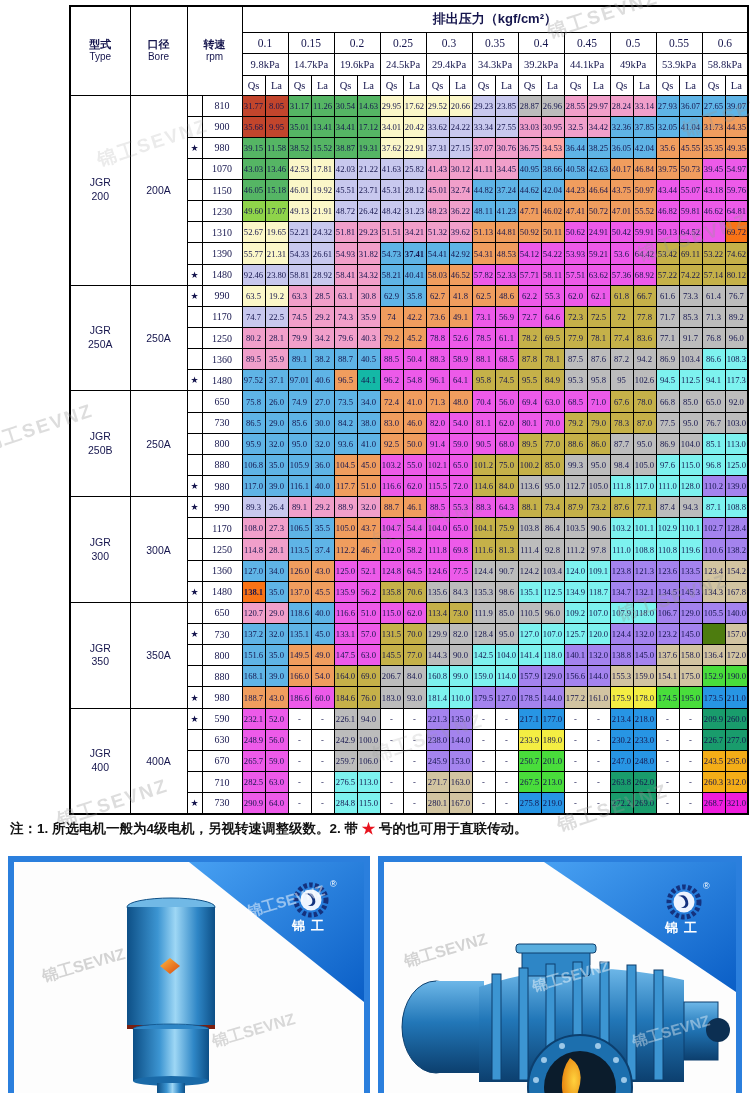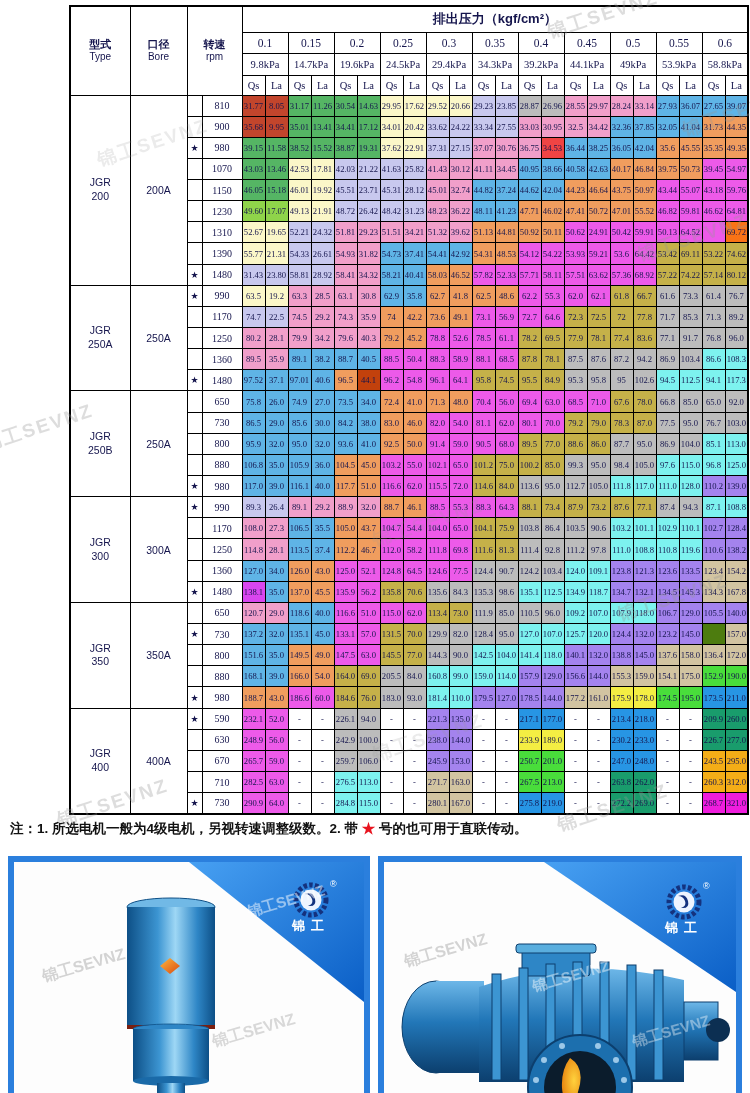--- a/index.html
+++ b/index.html
@@ -198,21 +198,21 @@
           <td class="num" style="background: rgb(85, 181, 100);">15.52</td>
           <td class="num" style="background: rgb(85, 181, 100);">38.87</td>
           <td class="num" style="background: rgb(85, 181, 100);">19.31</td>
           <td class="num" style="background: rgb(251, 247, 200);">37.62</td>
           <td class="num" style="background: rgb(251, 247, 200);">22.91</td>
           <td class="num" style="background: rgb(200, 200, 238);">37.31</td>
           <td class="num" style="background: rgb(200, 200, 238);">27.15</td>
           <td class="num" style="background: rgb(241, 159, 202);">37.07</td>
           <td class="num" style="background: rgb(241, 159, 202);">30.76</td>
           <td class="num" style="background: rgb(241, 159, 202);">36.75</td>
-          <td class="num" style="background: #ef4444;">34.53</td>
+          <td class="num" style="background: #fca5a5;">34.53</td>
           <td class="num" style="background: rgb(95, 180, 230);">36.44</td>
           <td class="num" style="background: rgb(95, 180, 230);">38.25</td>
           <td class="num" style="background: rgb(95, 180, 230);">36.05</td>
           <td class="num" style="background: rgb(95, 180, 230);">42.04</td>
           <td class="num" style="background: rgb(240, 157, 94);">35.6</td>
           <td class="num" style="background: rgb(240, 157, 94);">45.55</td>
           <td class="num" style="background: rgb(240, 157, 94);">35.35</td>
           <td class="num" style="background: rgb(240, 157, 94);">49.35</td>
         </tr>
         <tr>
@@ -322,40 +322,40 @@
         <tr>
           <td class="star"></td>
           <td class="rpm">1390</td>
           <td class="num" style="background: rgb(251, 247, 200);">55.77</td>
           <td class="num" style="background: rgb(251, 247, 200);">21.31</td>
           <td class="num" style="background: rgb(200, 200, 238);">54.33</td>
           <td class="num" style="background: rgb(200, 200, 238);">26.61</td>
           <td class="num" style="background: rgb(241, 159, 202);">54.93</td>
           <td class="num" style="background: rgb(241, 159, 202);">31.82</td>
           <td class="num" style="background: rgb(95, 180, 230);">54.73</td>
-          <td class="num" style="background: rgb(95, 180, 230);">37.41</td>
+          <td class="num" style="background: rgb(95, 180, 230); font-weight: bold;">37.41</td>
           <td class="num" style="background: rgb(95, 180, 230);">54.41</td>
           <td class="num" style="background: rgb(95, 180, 230);">42.92</td>
           <td class="num" style="background: rgb(240, 157, 94);">54.31</td>
           <td class="num" style="background: rgb(240, 157, 94);">48.53</td>
           <td class="num" style="background: rgb(237, 90, 233);">54.12</td>
           <td class="num" style="background: rgb(237, 90, 233);">54.22</td>
           <td class="num" style="background: rgb(237, 90, 233);">53.93</td>
           <td class="num" style="background: rgb(237, 90, 233);">59.21</td>
           <td class="num" style="background: rgb(237, 90, 233);">53.6</td>
           <td class="num" style="background: rgb(237, 90, 233);">64.42</td>
           <td class="num" style="background: rgb(197, 177, 73);">53.42</td>
           <td class="num" style="background: rgb(197, 177, 73);">69.11</td>
           <td class="num" style="background: rgb(197, 177, 73);">53.22</td>
           <td class="num" style="background: rgb(197, 177, 73);">74.62</td>
         </tr>
         <tr>
           <td class="star">★</td>
           <td class="rpm">1480</td>
-          <td class="num" style="background: rgb(200, 200, 238);">31.43</td>
+          <td class="num" style="background: rgb(200, 200, 238);">92.46</td>
           <td class="num" style="background: rgb(200, 200, 238);">23.80</td>
           <td class="num" style="background: rgb(200, 200, 238);">58.81</td>
           <td class="num" style="background: rgb(200, 200, 238);">28.92</td>
           <td class="num" style="background: rgb(241, 159, 202);">58.41</td>
           <td class="num" style="background: rgb(241, 159, 202);">34.32</td>
           <td class="num" style="background: rgb(95, 180, 230);">58.21</td>
           <td class="num" style="background: rgb(95, 180, 230);">40.41</td>
           <td class="num" style="background: rgb(240, 157, 94);">58.03</td>
           <td class="num" style="background: rgb(240, 157, 94);">46.52</td>
           <td class="num" style="background: rgb(237, 90, 233);">57.82</td>
@@ -478,21 +478,21 @@
           <td class="num" style="background: rgb(125, 242, 239);">108.3</td>
         </tr>
         <tr>
           <td class="star">★</td>
           <td class="rpm">1480</td>
           <td class="num" style="background: rgb(95, 180, 230);">97.52</td>
           <td class="num" style="background: rgb(95, 180, 230);">37.1</td>
           <td class="num" style="background: rgb(95, 180, 230);">97.01</td>
           <td class="num" style="background: rgb(95, 180, 230);">40.6</td>
           <td class="num" style="background: rgb(240, 157, 94);">96.5</td>
-          <td class="num" style="background: #c2410c;">44.1</td>
+          <td class="num" style="background: #14b8a6;">44.1</td>
           <td class="num" style="background: rgb(237, 90, 233);">96.2</td>
           <td class="num" style="background: rgb(237, 90, 233);">54.8</td>
           <td class="num" style="background: rgb(237, 90, 233);">96.1</td>
           <td class="num" style="background: rgb(237, 90, 233);">64.1</td>
           <td class="num" style="background: rgb(197, 177, 73);">95.8</td>
           <td class="num" style="background: rgb(197, 177, 73);">74.5</td>
           <td class="num" style="background: rgb(197, 177, 73);">95.5</td>
           <td class="num" style="background: rgb(197, 177, 73);">84.9</td>
           <td class="num" style="background: rgb(188, 188, 188);">95.3</td>
           <td class="num" style="background: rgb(188, 188, 188);">95.8</td>
@@ -737,21 +737,21 @@
           <td class="num" style="background: rgb(164, 131, 238);">123.8</td>
           <td class="num" style="background: rgb(164, 131, 238);">121.3</td>
           <td class="num" style="background: rgb(164, 131, 238);">123.6</td>
           <td class="num" style="background: rgb(164, 131, 238);">133.5</td>
           <td class="num" style="background: rgb(210, 196, 161);">123.4</td>
           <td class="num" style="background: rgb(210, 196, 161);">154.2</td>
         </tr>
         <tr>
           <td class="star">★</td>
           <td class="rpm">1480</td>
-          <td class="num" style="background: #d946ef;">138.1</td>
+          <td class="num" style="background: #f97316; font-weight: bold;">138.1</td>
           <td class="num" style="background: rgb(95, 180, 230);">35.0</td>
           <td class="num" style="background: rgb(240, 157, 94);">137.0</td>
           <td class="num" style="background: rgb(240, 157, 94);">45.5</td>
           <td class="num" style="background: rgb(237, 90, 233);">135.9</td>
           <td class="num" style="background: rgb(237, 90, 233);">56.2</td>
           <td class="num" style="background: rgb(197, 177, 73);">135.8</td>
           <td class="num" style="background: rgb(197, 177, 73);">70.6</td>
           <td class="num" style="background: rgb(188, 188, 188);">135.6</td>
           <td class="num" style="background: rgb(188, 188, 188);">84.3</td>
           <td class="num" style="background: rgb(188, 188, 188);">135.3</td>
@@ -849,21 +849,21 @@
         </tr>
         <tr>
           <td class="star"></td>
           <td class="rpm">880</td>
           <td class="num" style="background: rgb(95, 180, 230);">168.1</td>
           <td class="num" style="background: rgb(95, 180, 230);">39.0</td>
           <td class="num" style="background: rgb(240, 157, 94);">166.0</td>
           <td class="num" style="background: rgb(240, 157, 94);">54.0</td>
           <td class="num" style="background: rgb(197, 177, 73);">164.0</td>
           <td class="num" style="background: rgb(197, 177, 73);">69.0</td>
-          <td class="num" style="background: rgb(188, 188, 188);">205.5</td>
+          <td class="num" style="background: rgb(188, 188, 188);">206.7</td>
           <td class="num" style="background: rgb(188, 188, 188);">84.0</td>
           <td class="num" style="background: rgb(125, 242, 239);">160.8</td>
           <td class="num" style="background: rgb(125, 242, 239);">99.0</td>
           <td class="num" style="background: rgb(125, 242, 239);">159.0</td>
           <td class="num" style="background: rgb(125, 242, 239);">114.0</td>
           <td class="num" style="background: rgb(164, 131, 238);">157.9</td>
           <td class="num" style="background: rgb(164, 131, 238);">129.0</td>
           <td class="num" style="background: rgb(164, 131, 238);">156.6</td>
           <td class="num" style="background: rgb(164, 131, 238);">144.0</td>
           <td class="num" style="background: rgb(210, 196, 161);">155.3</td>

